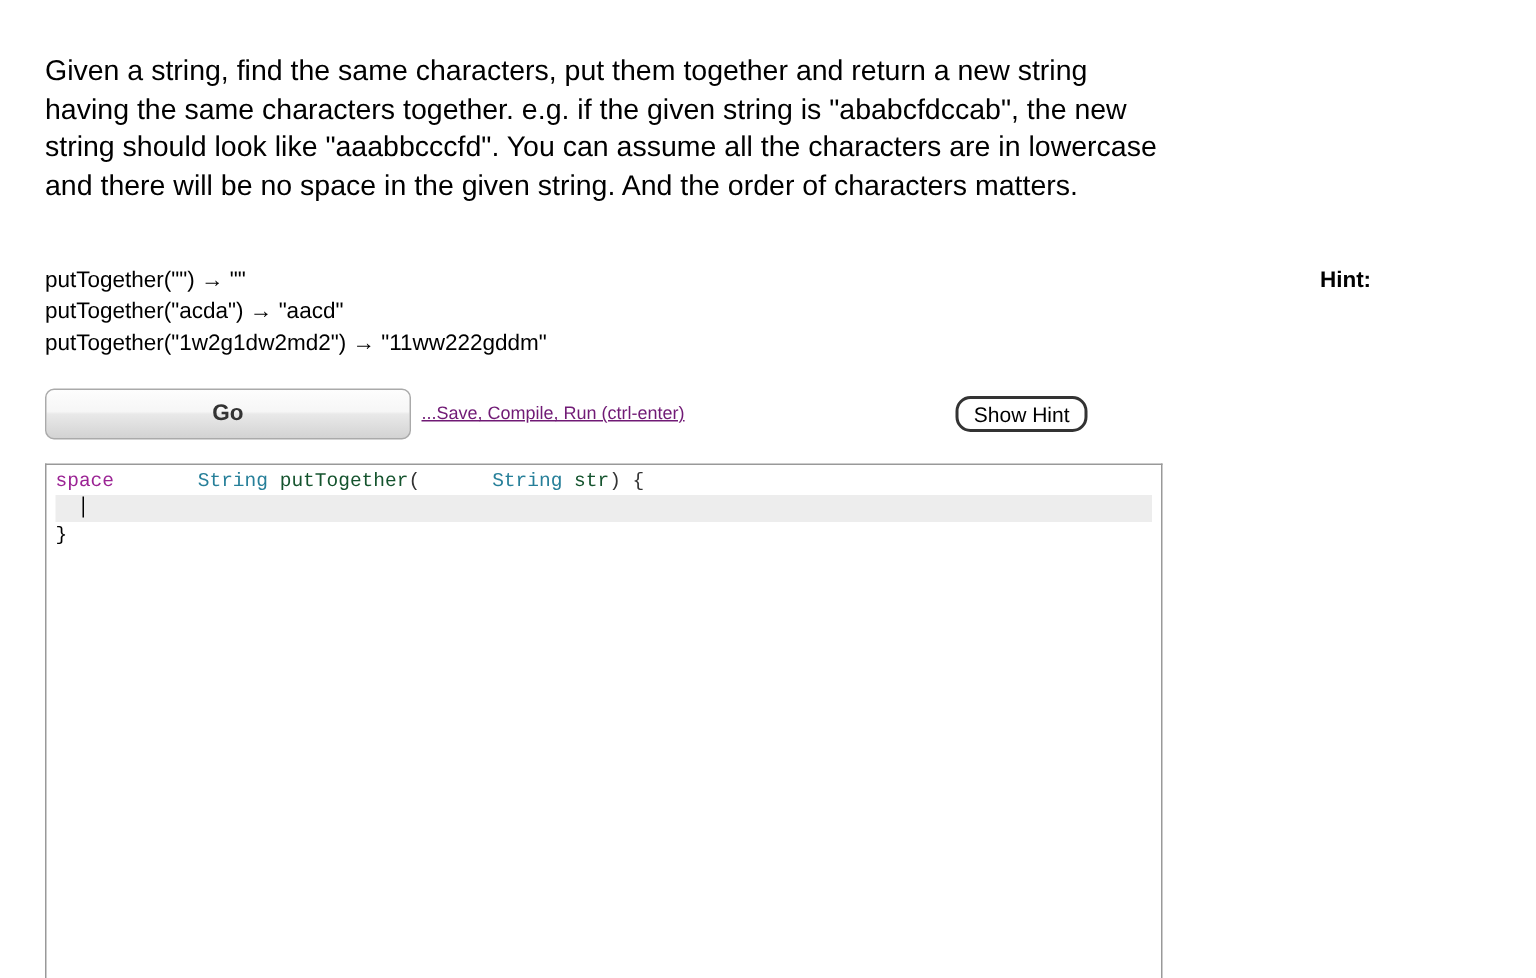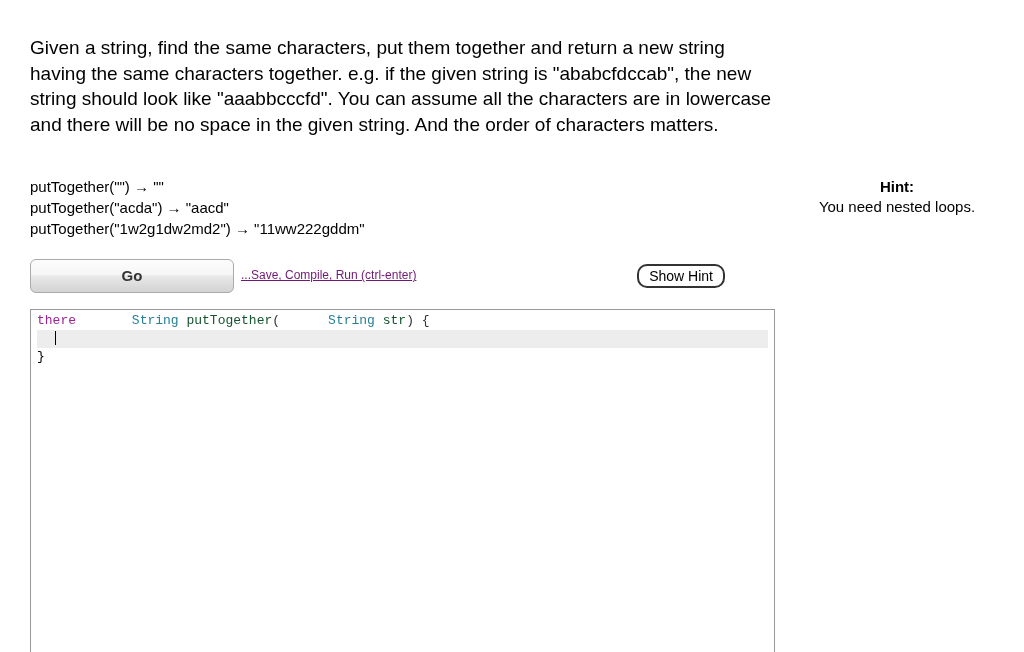--- a/index.html
+++ b/index.html
@@ -37,21 +37,21 @@
     .arrow {
       font-family: Arial, sans-serif;
     }
     .controls {
       display: flex;
       align-items: center;
       gap: 5px;
       margin-bottom: 16px;
     }
     .go-btn {
-      width: 204px;
+      width: 244px;
       height: 34px;
       border: 1px solid #aaa;
       border-radius: 6px;
       background: linear-gradient(to bottom, #fdfdfd 0%, #f6f6f6 45%, #e9e9e9 50%, #d3d3d3 100%);
       font-family: Verdana, Arial, sans-serif;
       font-size: 15px;
       font-weight: bold;
       cursor: pointer;
       color: #333;
     }
@@ -143,26 +143,25 @@
     </div>
 
     <div class="controls">
       <button class="go-btn">Go</button>
       <span class="helper-text">...Save, Compile, Run (ctrl-enter)</span>
       <button class="show-hint-btn">Show Hint</button>
     </div>
 
     <div class="editor-wrap">
       <div class="editor">
-        <div class="line"><span class="kw-public">there</span><span> </span><span class="kw-type">String</span><span> </span><span class="kw-name">putTogether</span><span class="kw-paren">(</span><span class="kw-type">String</span><span> </span><span class="kw-name">str</span><span class="kw-paren">) {</span></div>
+        <div class="line"><span class="kw-public">space</span><span> </span><span class="kw-type">String</span><span> </span><span class="kw-name">putTogether</span><span class="kw-paren">(</span><span class="kw-type">String</span><span> </span><span class="kw-name">str</span><span class="kw-paren">) {</span></div>
         <div class="line cursor-line"><span>  </span><span class="cursor"></span></div>
         <div class="line">}</div>
       </div>
     </div>
   </div>
 
   <div class="right-col">
     <div class="hint-box">
       <div class="hint-label">Hint:</div>
-      <div>You need nested loops.</div>
     </div>
   </div>
 </div>
 
 </body></html>

